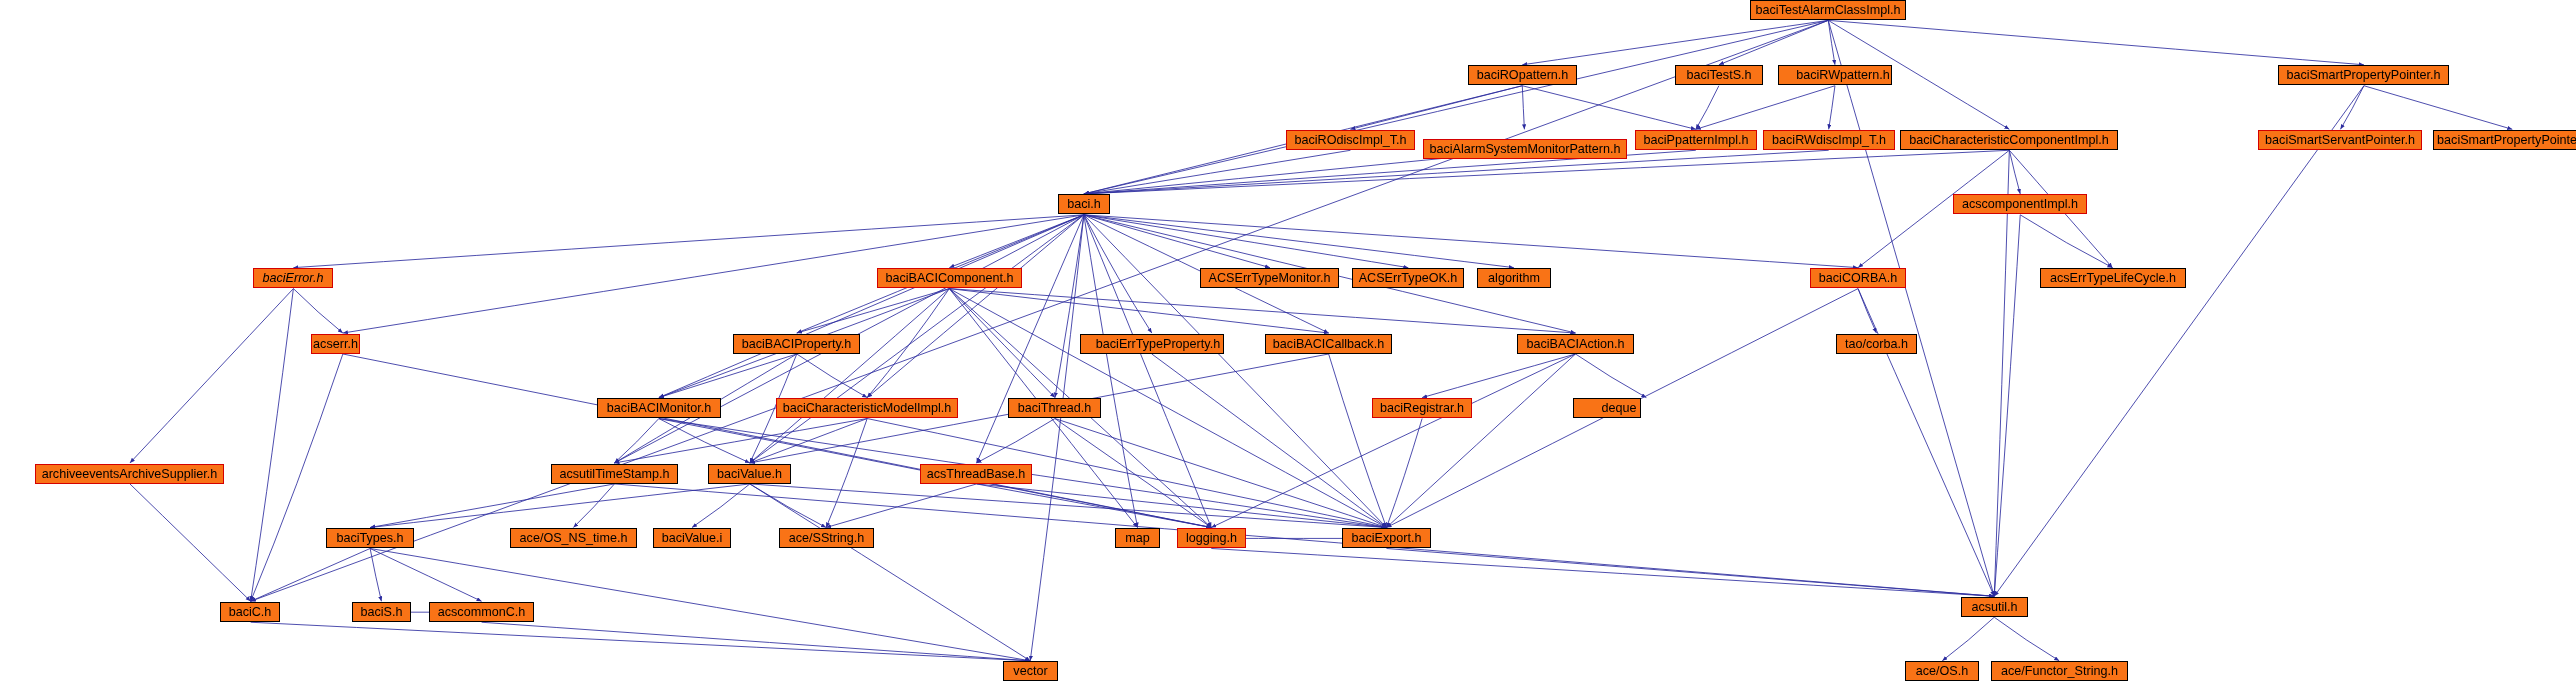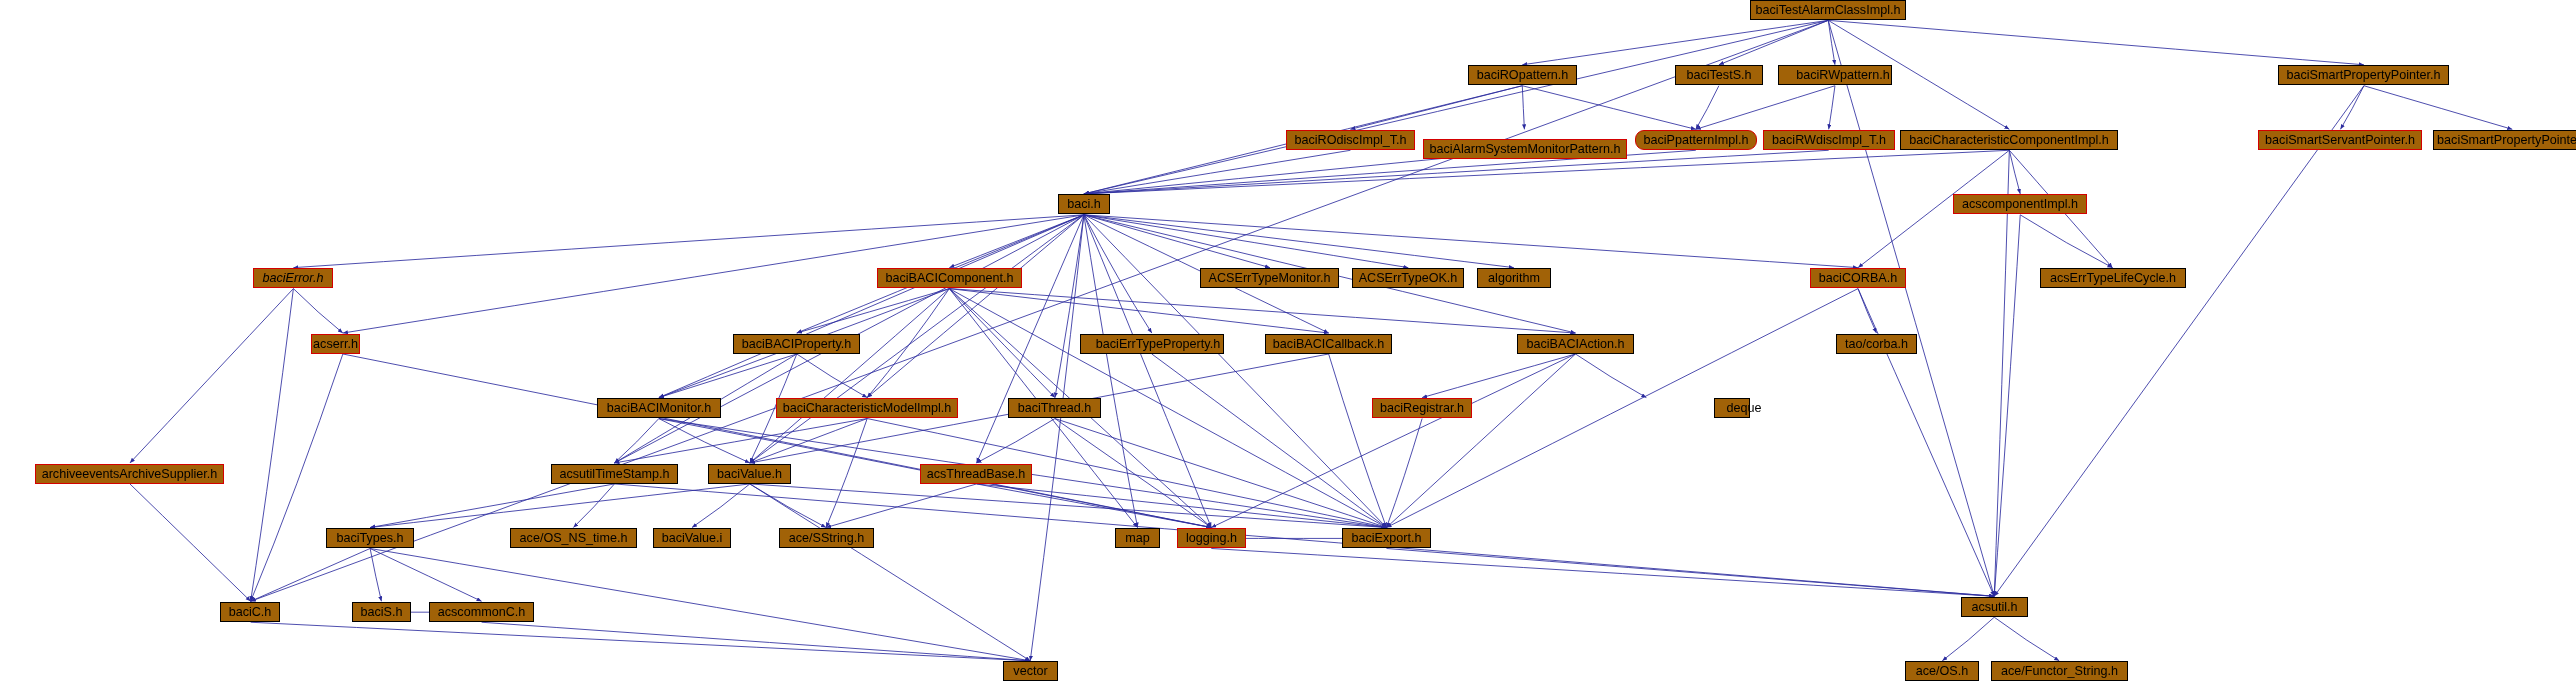--- a/index.html
+++ b/index.html
@@ -1,19 +1,19 @@
 <!DOCTYPE html>
 <html style="font-size:13.4px"><head>
 <meta charset="utf-8">
 <style>
   html,body{margin:0;padding:0;background:#ffffff;}
   #stage{position:relative;width:2576px;height:682px;background:#ffffff;
          font-family:"Liberation Sans", sans-serif;overflow:hidden;}
   svg.edges{position:absolute;left:0;top:0;width:2576px;height:682px;overflow:visible;}
-  .node{position:absolute;box-sizing:border-box;border:0.8px solid #000;background:#a16207;
+  .node{position:absolute;box-sizing:border-box;border:0.8px solid #000;background:#f97316;
         display:flex;align-items:center;justify-content:center;white-space:nowrap;
         font-size:12.6px;line-height:1;color:#000;height:20px;}
   .node.red{border-color:#d40000;color:#000;}
   .node.bold{border-width:1.7px;}
 </style>
 </head>
 <body>
 
 <div id="stage">
   <svg class="edges" id="edge-layer" viewBox="0 0 3073 813" width="2576" height="682">
@@ -138,21 +138,21 @@
       <path d="M2397,179 Q2388,471.6 2379,711" fill="none" stroke="#2b2b9e" stroke-width="1" marker-end="url(#ah)"></path>
       <path d="M2820,102 Q2577.45,436.95000000000005 2379,711" fill="none" stroke="#2b2b9e" stroke-width="1" marker-end="url(#ah)"></path>
     </svg>
 <div class="node bold" style="left: 1750px; top: 0px; width: 156px;">baciTestAlarmClassImpl.h</div>
     <div class="node" style="left: 1468px; top: 65px; width: 109px;">baciROpattern.h</div>
     <div class="node" style="left: 1675px; top: 65px; width: 88px;">baciTestS.h</div>
     <div class="node" style="left: 1778px; top: 65px; width: 114px; padding-left: 16px;">baciRWpattern.h</div>
     <div class="node" style="left: 2278px; top: 65px; width: 171px;">baciSmartPropertyPointer.h</div>
     <div class="node red" style="left: 1286px; top: 130px; width: 129px;">baciROdiscImpl_T.h</div>
     <div class="node red" style="left: 1423px; top: 130px; width: 204px; margin-top: 9px;">baciAlarmSystemMonitorPattern.h</div>
-    <div class="node red" style="left: 1635px; top: 130px; width: 122px; border-radius: 9px;">baciPpatternImpl.h</div>
+    <div class="node red" style="left: 1635px; top: 130px; width: 122px;">baciPpatternImpl.h</div>
     <div class="node red" style="left: 1763px; top: 130px; width: 132px;">baciRWdiscImpl_T.h</div>
     <div class="node" style="left: 1900px; top: 130px; width: 218px;">baciCharacteristicComponentImpl.h</div>
     <div class="node red" style="left: 2258px; top: 130px; width: 164px;">baciSmartServantPointer.h</div>
     <div class="node" style="left: 2433px; top: 130px; width: 158px;">baciSmartPropertyPointer.i</div>
     <div class="node" style="left: 1058px; top: 194px; width: 52px;">baci.h</div>
     <div class="node red" style="left: 1953px; top: 194px; width: 134px;">acscomponentImpl.h</div>
     <div class="node" style="left: 2040px; top: 268px; width: 146px;">acsErrTypeLifeCycle.h</div>
     <div class="node red" style="left: 253px; top: 268px; width: 80px; font-style: italic;">baciError.h</div>
     <div class="node red" style="left: 877px; top: 268px; width: 145px;">baciBACIComponent.h</div>
     <div class="node" style="left: 1200px; top: 268px; width: 139px;">ACSErrTypeMonitor.h</div>
@@ -162,21 +162,21 @@
     <div class="node red" style="left: 311px; top: 334px; width: 49px;">acserr.h</div>
     <div class="node" style="left: 733px; top: 334px; width: 127px;">baciBACIProperty.h</div>
     <div class="node" style="left: 1080px; top: 334px; width: 144px; padding-left: 12px;">baciErrTypeProperty.h</div>
     <div class="node" style="left: 1265px; top: 334px; width: 127px;">baciBACICallback.h</div>
     <div class="node" style="left: 1517px; top: 334px; width: 117px;">baciBACIAction.h</div>
     <div class="node" style="left: 1836px; top: 334px; width: 81px;">tao/corba.h</div>
     <div class="node" style="left: 597px; top: 398px; width: 124px;">baciBACIMonitor.h</div>
     <div class="node red" style="left: 776px; top: 398px; width: 182px;">baciCharacteristicModelImpl.h</div>
     <div class="node" style="left: 1008px; top: 398px; width: 93px;">baciThread.h</div>
     <div class="node red" style="left: 1372px; top: 398px; width: 100px;">baciRegistrar.h</div>
-    <div class="node" style="left: 1714px; top: 398px; width: 36px; padding-left: 24px;">deque</div>
+    <div class="node" style="left: 1573px; top: 398px; width: 68px; padding-left: 24px;">deque</div>
     <div class="node red" style="left: 35px; top: 464px; width: 189px;">archiveeventsArchiveSupplier.h</div>
     <div class="node" style="left: 551px; top: 464px; width: 127px;">acsutilTimeStamp.h</div>
     <div class="node" style="left: 708px; top: 464px; width: 83px;">baciValue.h</div>
     <div class="node red" style="left: 920px; top: 464px; width: 112px;">acsThreadBase.h</div>
     <div class="node" style="left: 326px; top: 528px; width: 88px;">baciTypes.h</div>
     <div class="node" style="left: 510px; top: 528px; width: 127px;">ace/OS_NS_time.h</div>
     <div class="node" style="left: 653px; top: 528px; width: 78px;">baciValue.i</div>
     <div class="node" style="left: 779px; top: 528px; width: 95px;">ace/SString.h</div>
     <div class="node" style="left: 1115px; top: 528px; width: 45px;">map</div>
     <div class="node red" style="left: 1177px; top: 528px; width: 69px;">logging.h</div>

